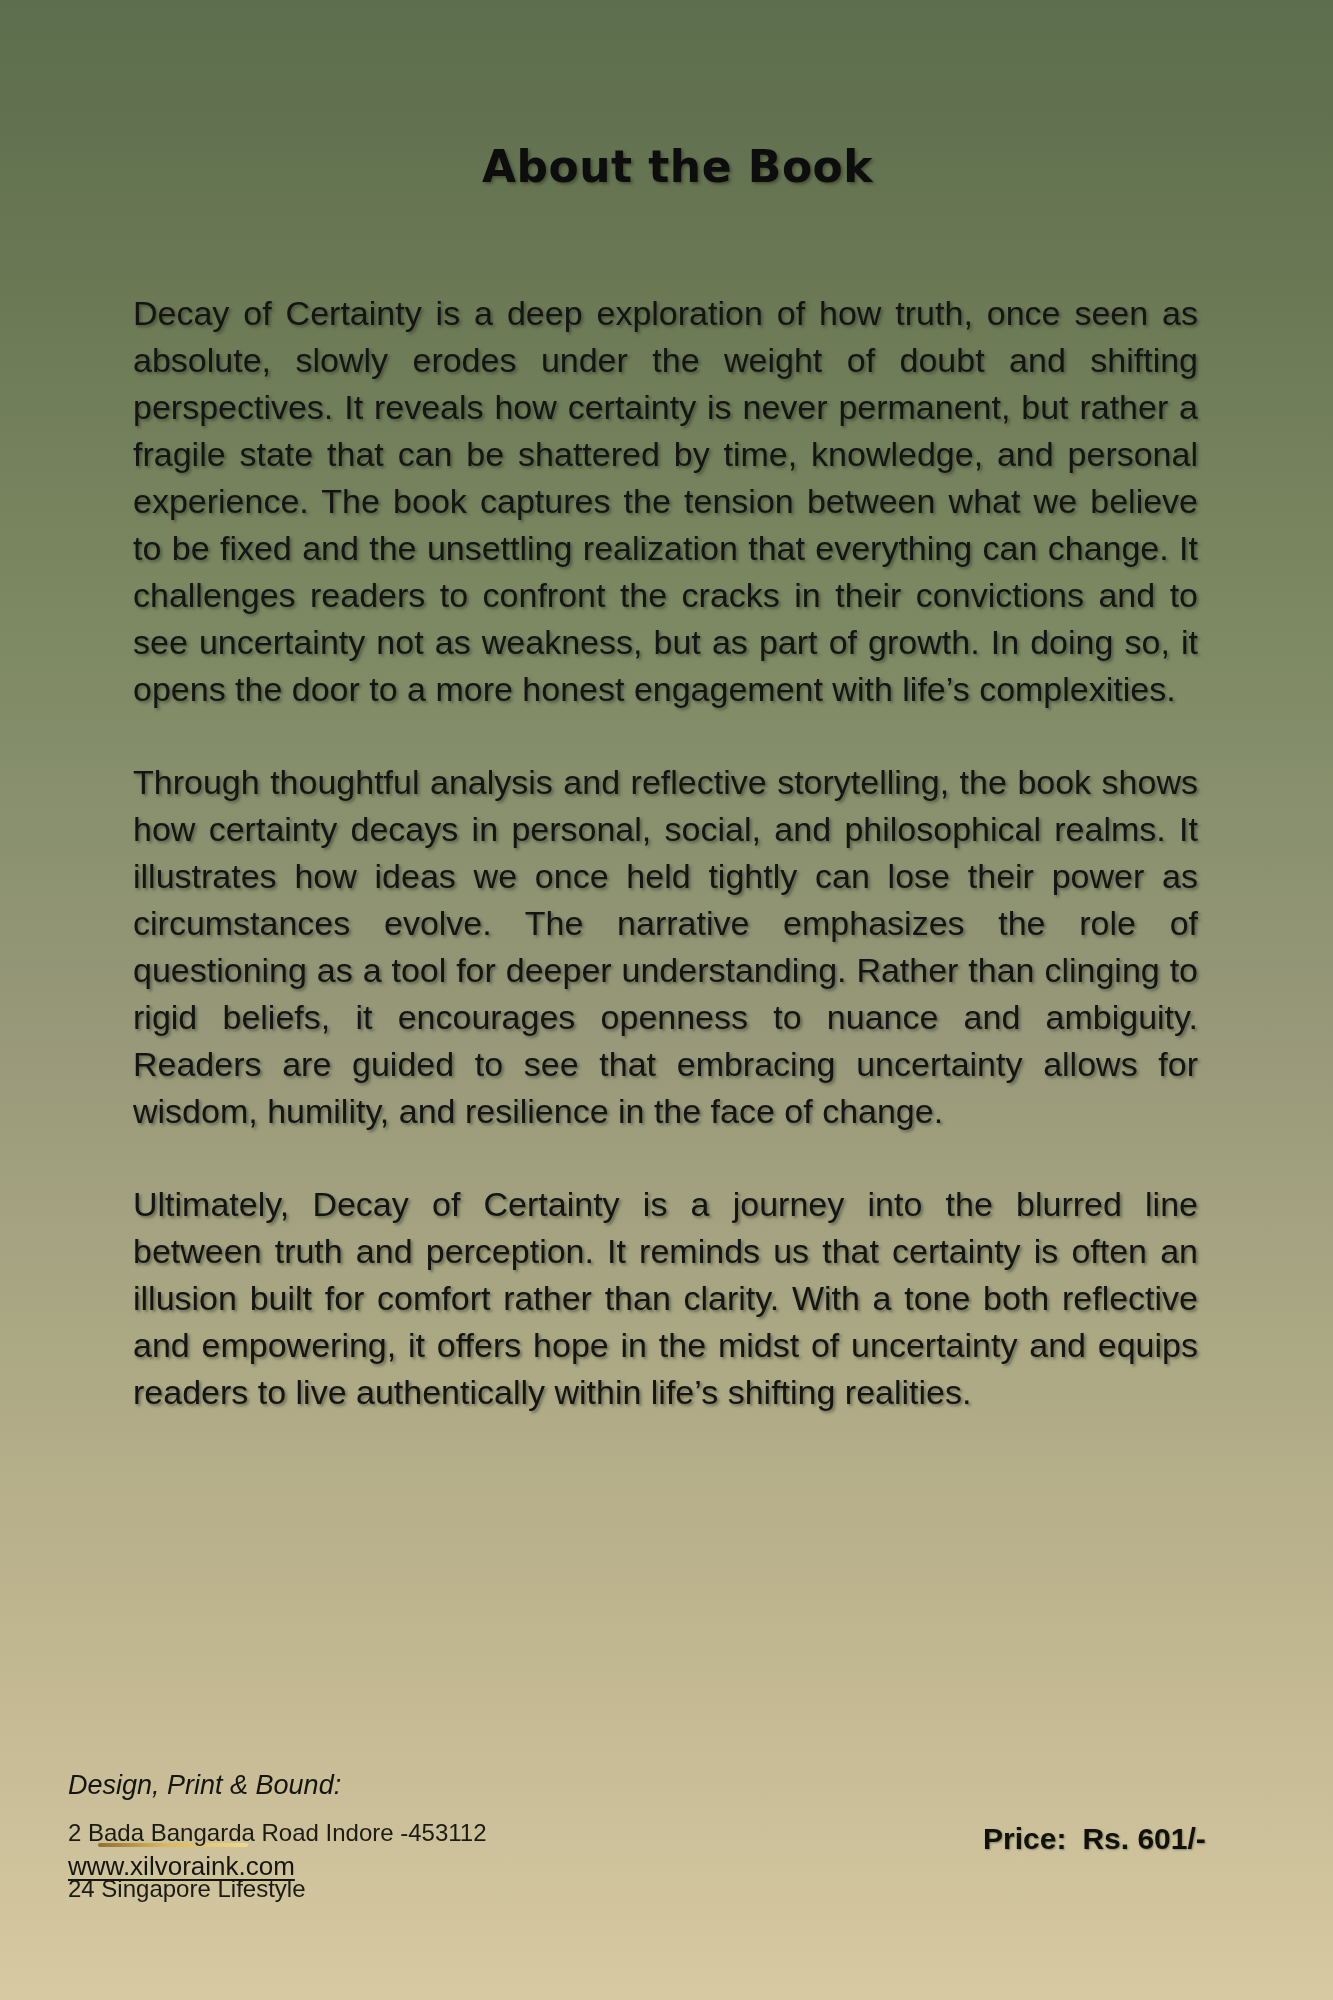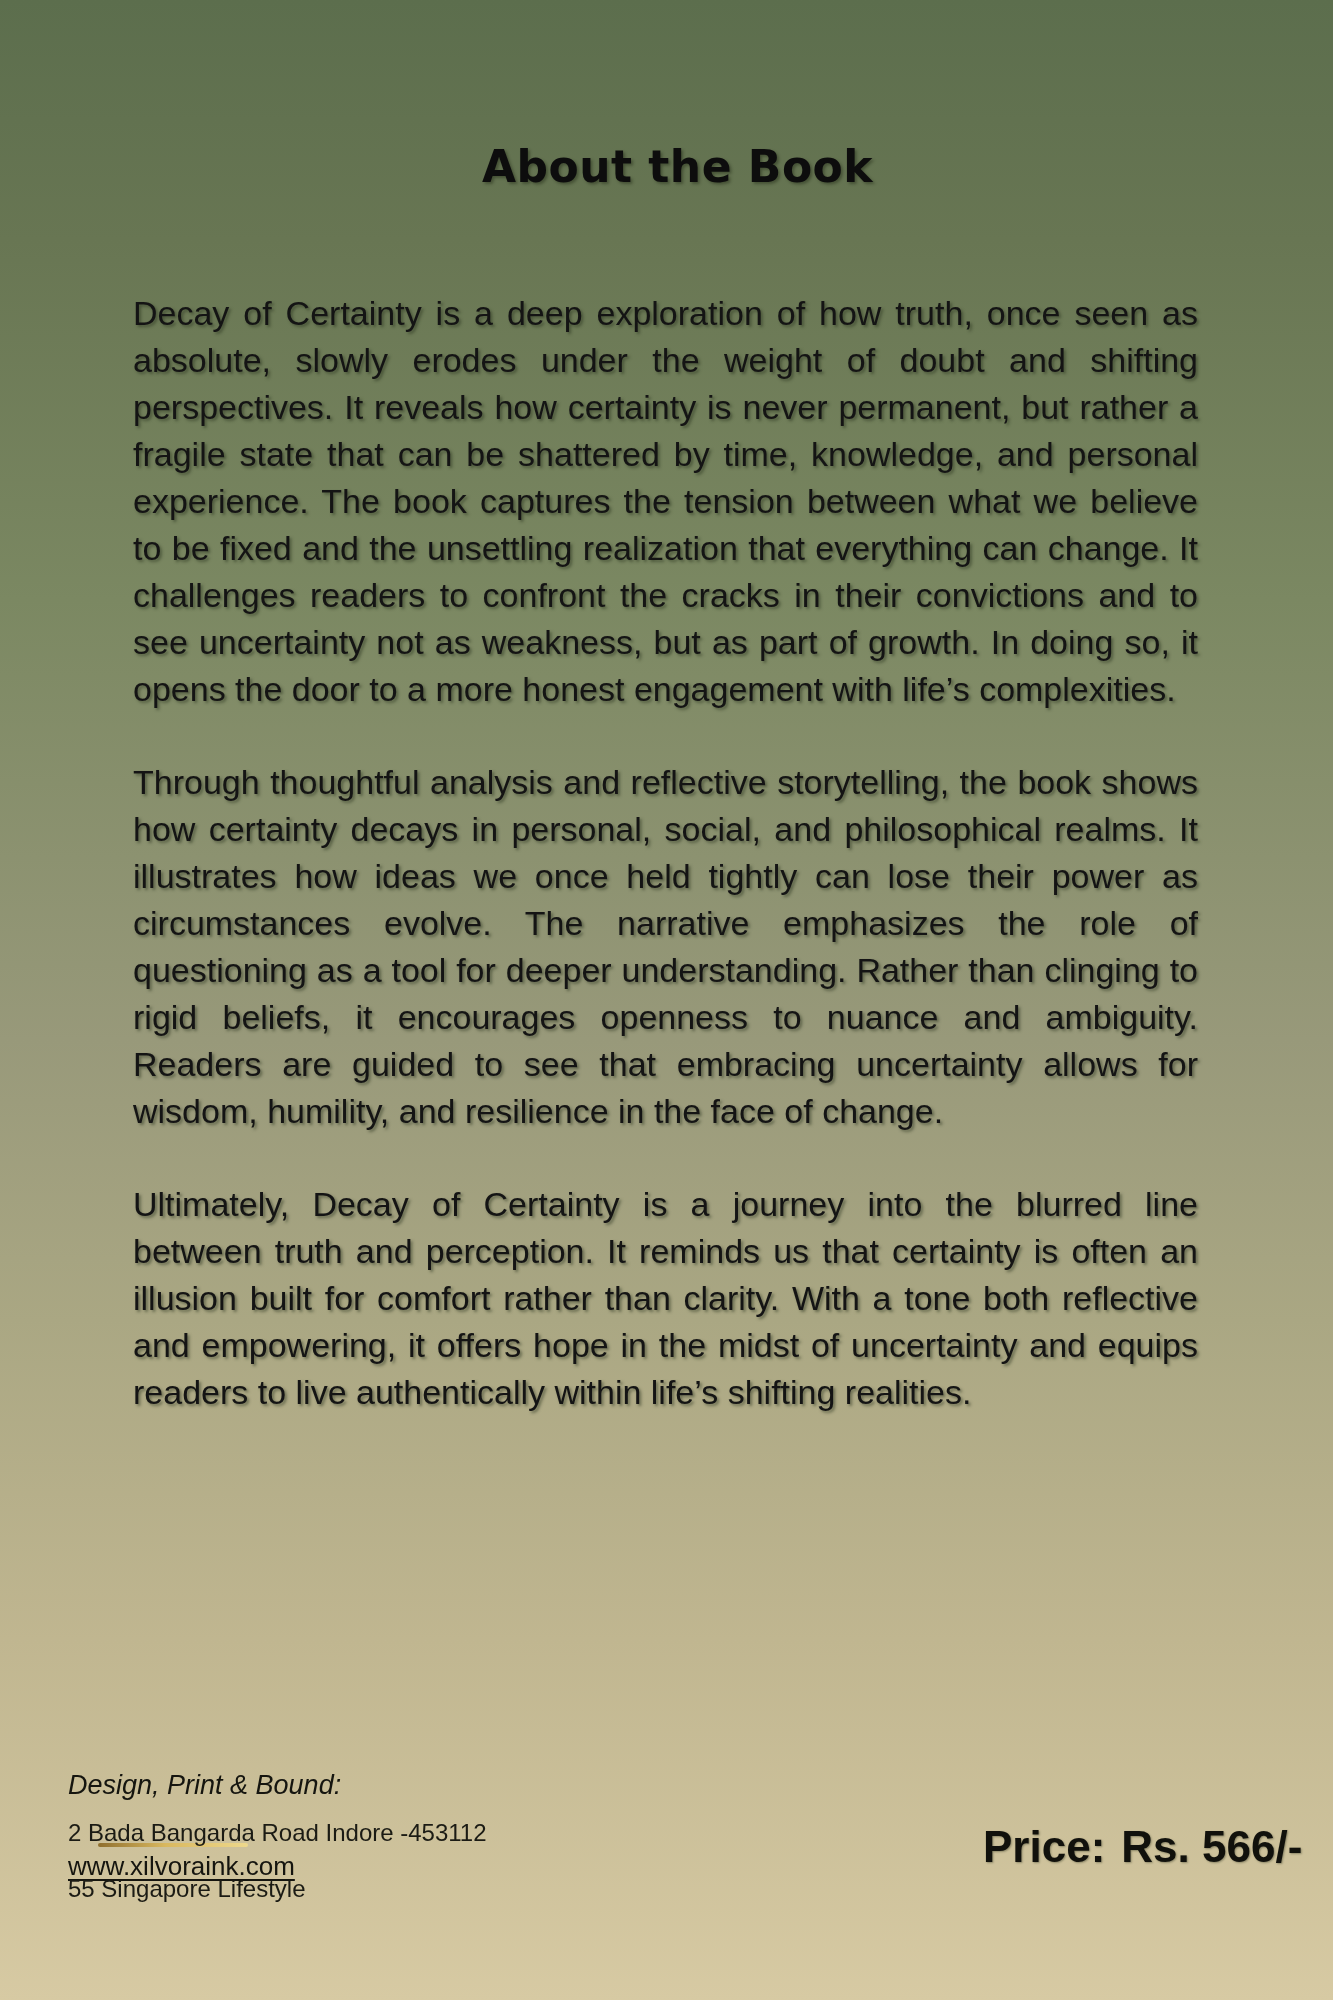--- a/index.html
+++ b/index.html
@@ -61,21 +61,21 @@
     position:absolute; left:68px; top:1851px;
     font-size:26px; font-weight:400; color:#15150f;
     text-decoration:underline; text-underline-offset:4px; cursor:pointer;
   }
   .addr{ position:absolute; left:68px; font-size:24px; color:#1b1b14; }
   .addr-1{ top:1875px; }
   .addr-2{ top:1819px; }
   .price{
     position:absolute; left:983px; top:1822px;
     display:flex; gap:16px;
-    font-size:44px; font-weight:700; color:#11110c;
+    font-size:30px; font-weight:700; color:#11110c;
     text-shadow:1px 1px 2px rgba(40,45,25,0.4);
   }
 </style>
 </head>
 <body>
 
 <div class="page">
 
   <h1 class="title">About the Book</h1>
 
@@ -85,21 +85,21 @@
     <p>Ultimately, Decay of Certainty is a journey into the blurred line between truth and perception. It reminds us that certainty is often an illusion built for comfort rather than clarity. With a tone both reflective and empowering, it offers hope in the midst of uncertainty and equips readers to live authentically within life’s shifting realities.</p>
   </div>
 
   <div class="credit">Design, Print &amp; Bound:</div>
 
 
   <div class="gold-line"></div>
 
   <a class="website">www.xilvoraink.com</a>
 
-  <div class="addr addr-1">55 Singapore Lifestyle</div>
+  <div class="addr addr-1">24 Singapore Lifestyle</div>
   <div class="addr addr-2">2 Bada Bangarda Road Indore -453112</div>
 
   <div class="price">
     <span>Price:</span>
-    <span>Rs. 566/-</span>
+    <span>Rs. 601/-</span>
   </div>
 
 </div>
 
 </body></html>

